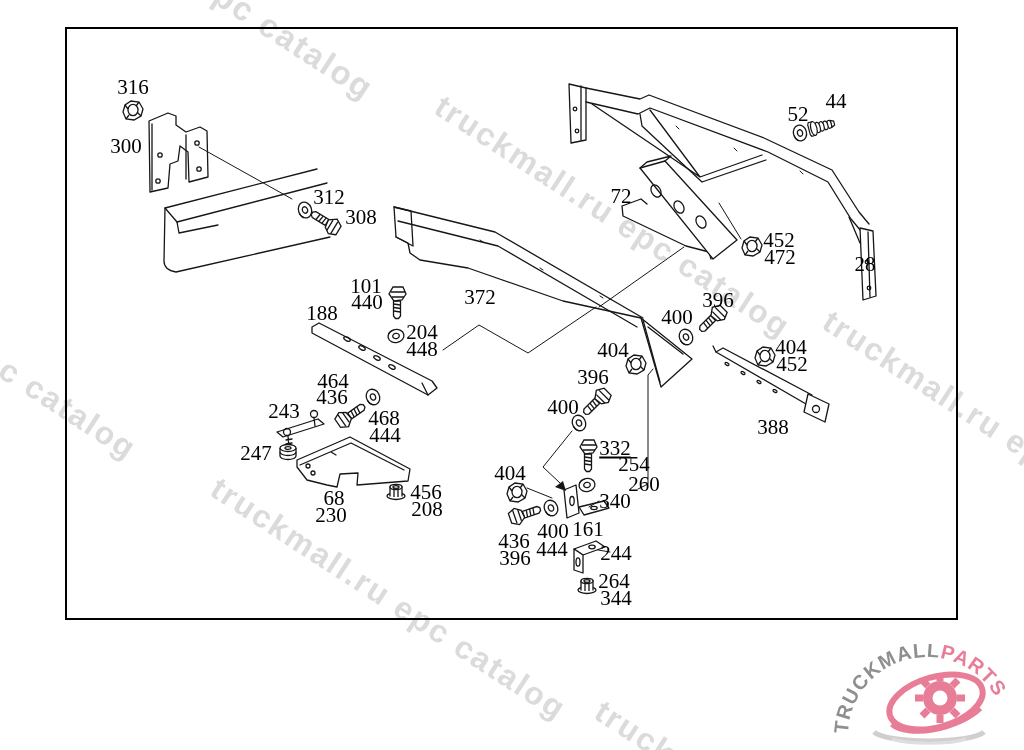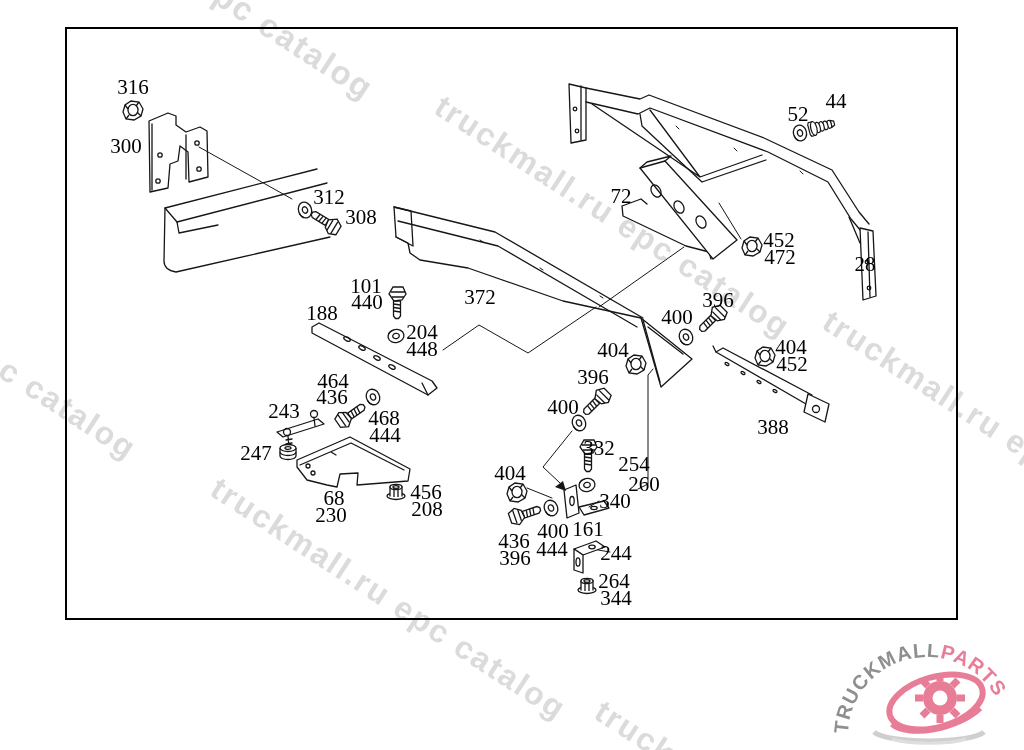--- a/index.html
+++ b/index.html
@@ -242,21 +242,21 @@
     <div class="part-label" style="left: 284px; top: 411px;">243</div>
     <div class="part-label" style="left: 384px; top: 418px;">468</div>
     <div class="part-label" style="left: 385px; top: 435px;">444</div>
     <div class="part-label" style="left: 256px; top: 453px;">247</div>
     <div class="part-label" style="left: 334px; top: 498px; font-family: Liberation Serif, serif;">68</div>
     <div class="part-label" style="left: 331px; top: 515px;">230</div>
     <div class="part-label" style="left: 426px; top: 492px;">456</div>
     <div class="part-label" style="left: 427px; top: 509px;">208</div>
     <div class="part-label" style="left: 593px; top: 377px;">396</div>
     <div class="part-label" style="left: 563px; top: 407px;">400</div>
-    <div class="part-label" style="left: 599px; top: 448px;">332</div>
+    <div class="part-label" style="left: 615px; top: 448px; text-decoration: underline;">332</div>
     <div class="part-label" style="left: 634px; top: 464px;">254</div>
     <div class="part-label" style="left: 644px; top: 484px;">260</div>
     <div class="part-label" style="left: 615px; top: 501px;">340</div>
     <div class="part-label" style="left: 510px; top: 473px;">404</div>
     <div class="part-label" style="left: 553px; top: 531px;">400</div>
     <div class="part-label" style="left: 552px; top: 549px;">444</div>
     <div class="part-label" style="left: 514px; top: 541px;">436</div>
     <div class="part-label" style="left: 515px; top: 558px;">396</div>
     <div class="part-label" style="left: 588px; top: 529px;">161</div>
     <div class="part-label" style="left: 616px; top: 553px; text-align: right;">244</div>

